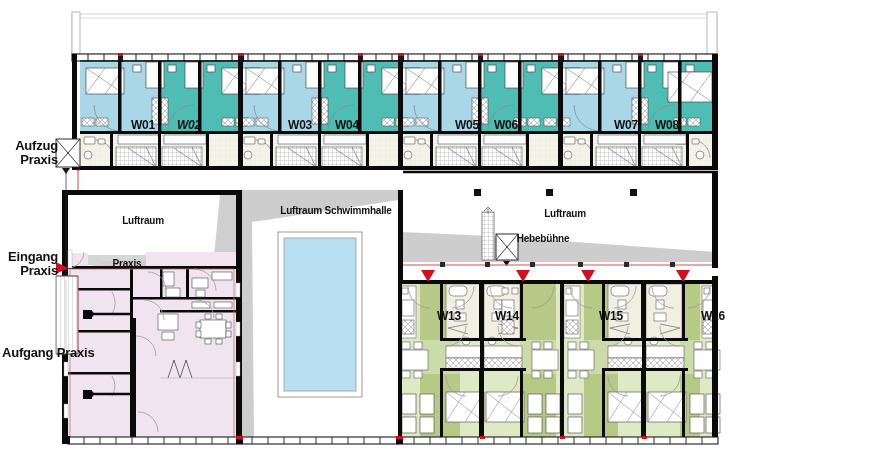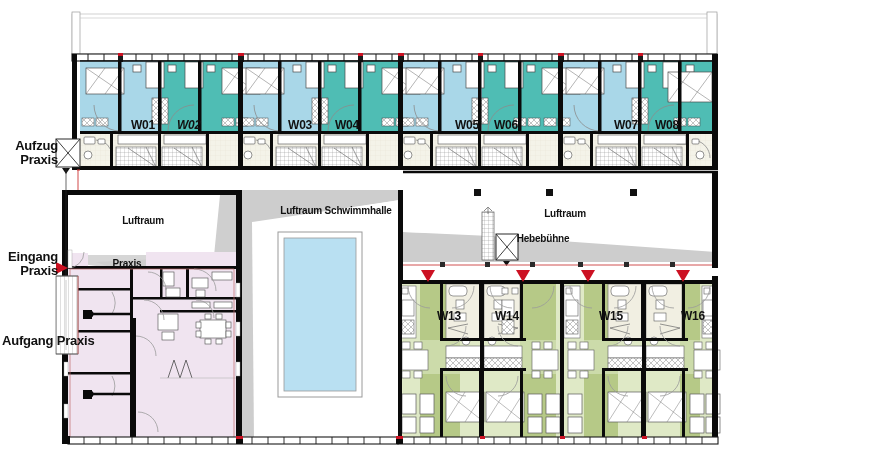--- a/index.html
+++ b/index.html
@@ -752,31 +752,31 @@
       <line x1="66" y1="280" x2="66" y2="350" stroke="#9a9a9a" stroke-width="0.5"></line>
       <line x1="78" y1="276" x2="78" y2="354" stroke="#cc5555" stroke-width="0.8"></line>
     </g>
   </g>
 
 </svg>
 
 <div id="labels">
     <div class="lbl edge-lbl" style="left: 6px; top: 139px; width: 52px; text-align: right;">Aufzug<br>Praxis</div>
     <div class="lbl edge-lbl" style="left: 4px; top: 250px; width: 54px; text-align: right;">Eingang<br>Praxis</div>
-    <div class="lbl edge-lbl" style="left: 2px; top: 334px; width: 80px; text-align: center;">Aufgang Praxis</div>
+    <div class="lbl edge-lbl" style="left: 2px; top: 346px; width: 80px; text-align: center;">Aufgang Praxis</div>
     <div class="lbl room-lbl" style="left: 112px; top: 216px; width: 62px; text-align: center;">Luftraum</div>
     <div class="lbl room-lbl" style="left: 104px; top: 259px; width: 46px; text-align: center;">Praxis</div>
     <div class="lbl room-lbl" style="left: 277px; top: 206px; width: 118px; text-align: center;">Luftraum Schwimmhalle</div>
     <div class="lbl room-lbl" style="left: 538px; top: 209px; width: 54px; text-align: center;">Luftraum</div>
     <div class="lbl room-lbl" style="left: 512px; top: 234px; width: 62px; text-align: center;">Hebebühne</div>
     <div class="lbl unit-lbl" style="left: 126px; top: 119px; width: 34px; text-align: center;">W01</div>
     <div class="lbl unit-lbl" style="left: 172px; top: 119px; width: 34px; text-align: center; font-style: italic;">W02</div>
     <div class="lbl unit-lbl" style="left: 288px; top: 119px; width: 34px; text-align: left;">W03</div>
     <div class="lbl unit-lbl" style="left: 330px; top: 119px; width: 34px; text-align: center;">W04</div>
     <div class="lbl unit-lbl" style="left: 450px; top: 119px; width: 34px; text-align: center;">W05</div>
     <div class="lbl unit-lbl" style="left: 489px; top: 119px; width: 34px; text-align: center;">W06</div>
     <div class="lbl unit-lbl" style="left: 609px; top: 119px; width: 34px; text-align: center;">W07</div>
     <div class="lbl unit-lbl" style="left: 650px; top: 119px; width: 34px; text-align: center;">W08</div>
     <div class="lbl unit-lbl" style="left: 421px; top: 310px; width: 56px; text-align: center;">W13</div>
     <div class="lbl unit-lbl" style="left: 490px; top: 310px; width: 34px; text-align: center;">W14</div>
     <div class="lbl unit-lbl" style="left: 581px; top: 310px; width: 42px; text-align: right;">W15</div>
-    <div class="lbl unit-lbl" style="left: 676px; top: 310px; width: 34px; text-align: center;">W16</div>
+    <div class="lbl unit-lbl" style="left: 696px; top: 310px; width: 34px; text-align: center;">W16</div>
   </div>
 
 </body></html>

